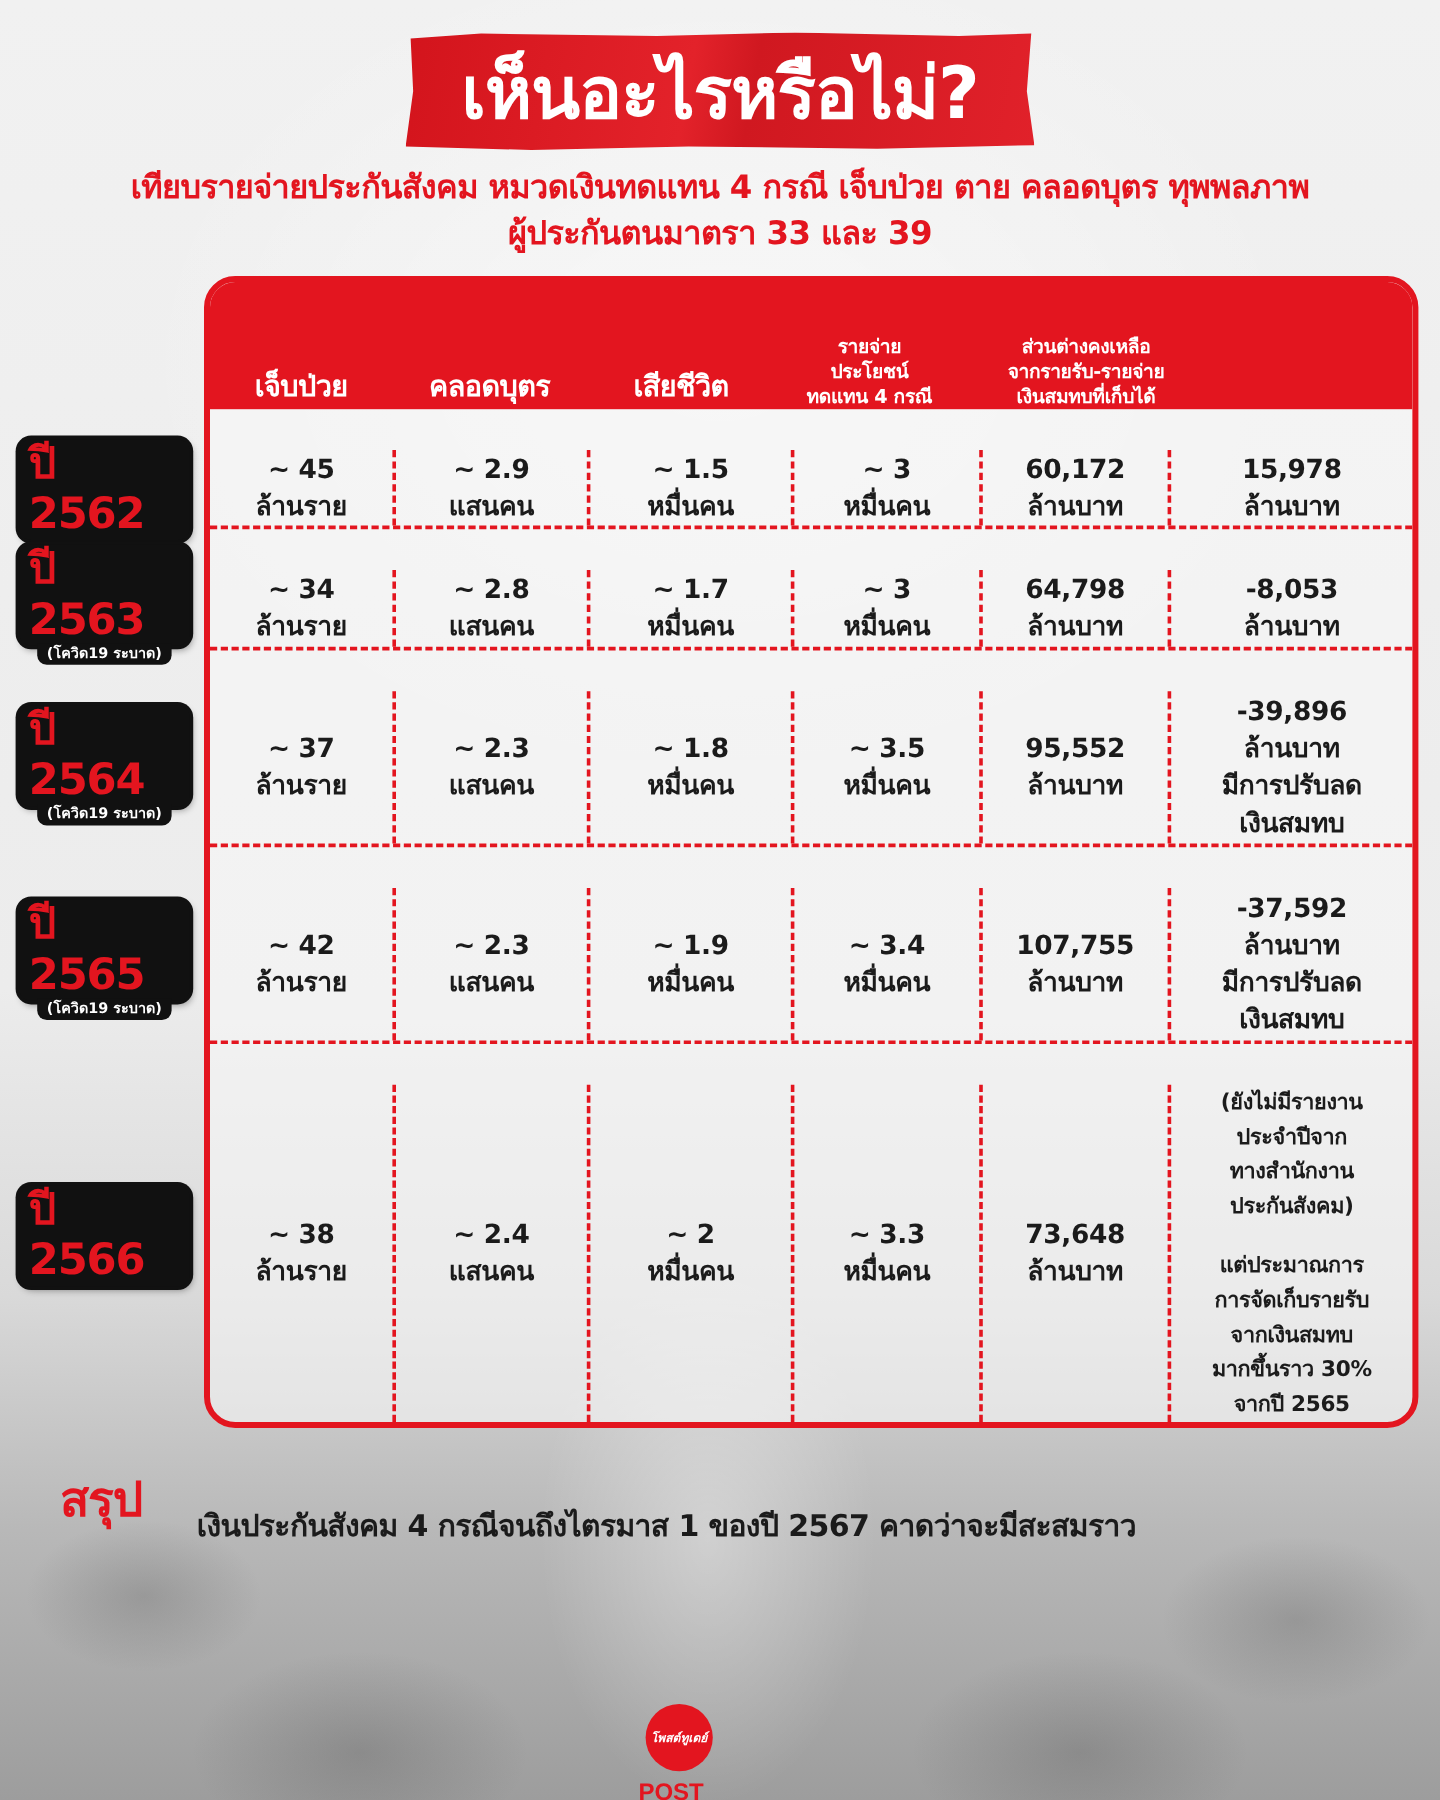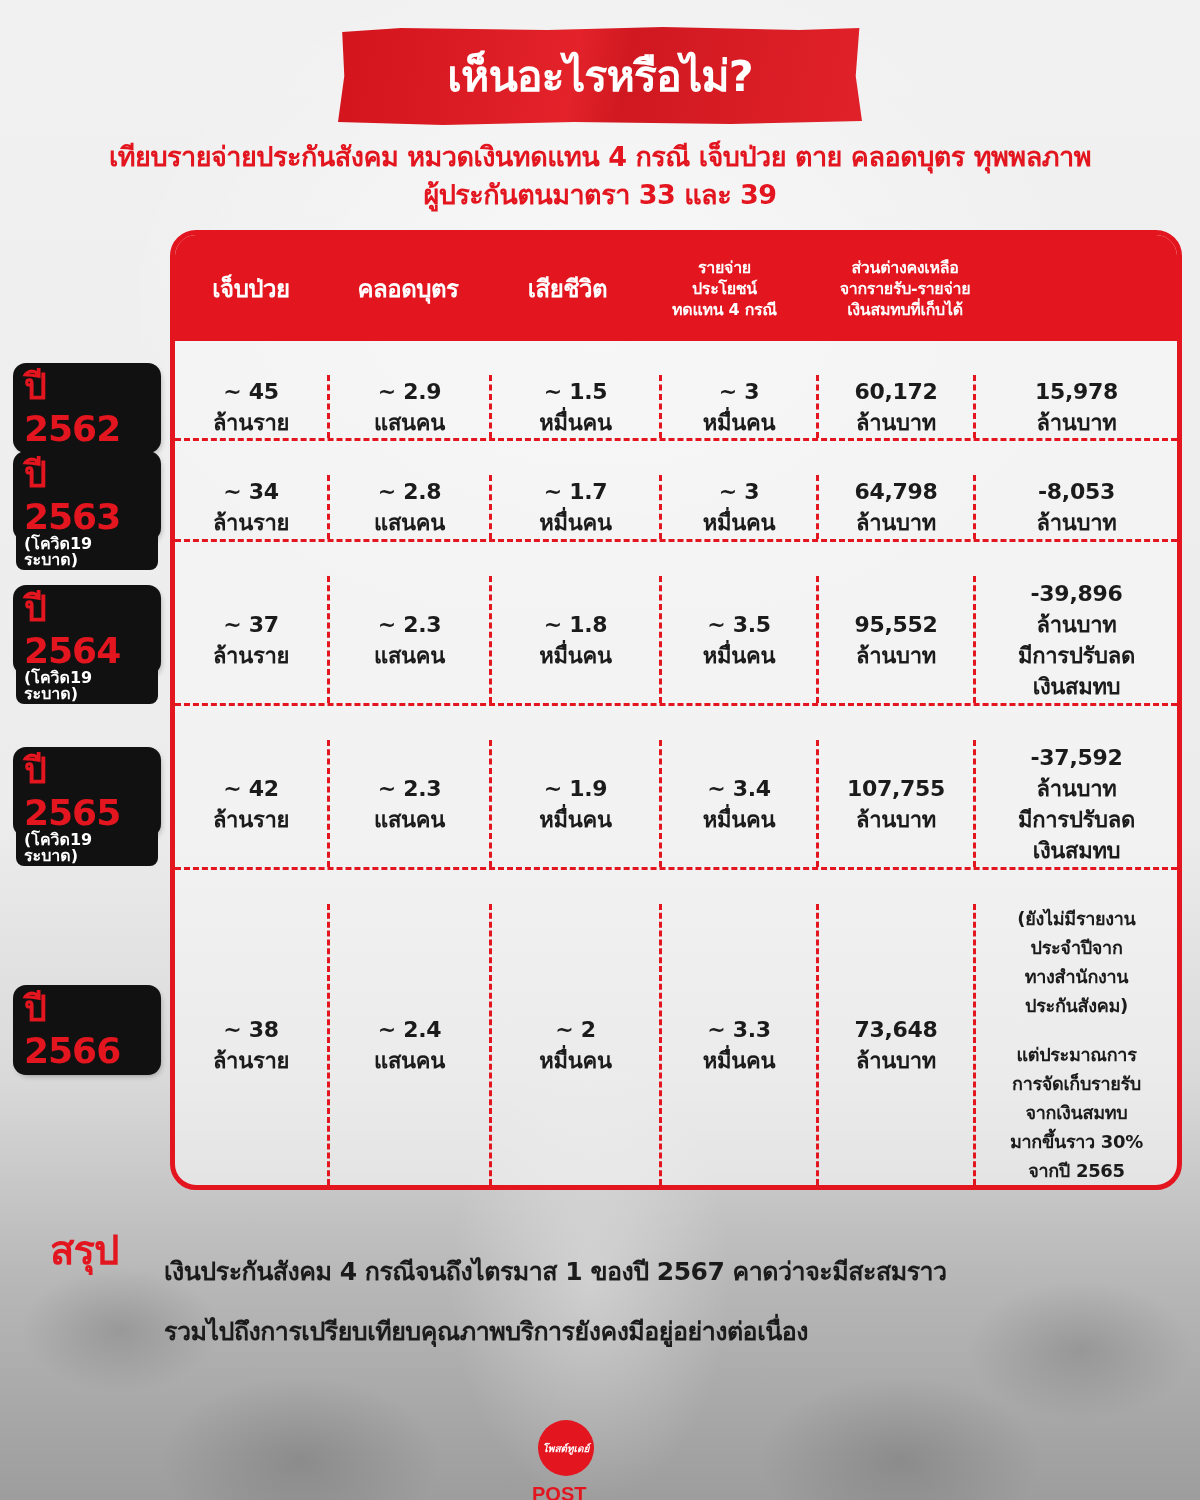--- a/index.html
+++ b/index.html
@@ -34,41 +34,41 @@
 
     
     .title-tape {
       left: 338px; top: 26px; width: 524px; height: 100px;
       background: linear-gradient(100deg, #d3141c 0%, #e3222a 45%, #d01820 55%, #e1212a 100%);
       clip-path: polygon(0.8% 6%, 12% 2%, 40% 4%, 62% 1%, 88% 4%, 99.5% 2%, 98.8% 50%, 100% 95%, 75% 98%, 45% 96%, 20% 99%, 0% 96%, 1.2% 50%);
       box-shadow: 0 4px 8px rgba(0,0,0,0.25);
       display: flex; align-items: center; justify-content: center;
     }
     .title-text {
-      color: #ffffff; font-weight: bold; font-size: 43px;
+      color: #ffffff; font-weight: bold; font-size: 60px;
       font-family: "DejaVu Sans", sans-serif; letter-spacing: -1px;
     }
     .subtitle {
       left: 20px; top: 138px; width: 1160px; text-align: center;
       color: #e3151f; font-weight: bold; font-size: 27px; line-height: 38px;
       font-family: "DejaVu Sans", sans-serif; letter-spacing: -0.5px;
     }
 
     
     .table-wrap {
       left: 170px; top: 230px; width: 1012px; height: 960px;
       border: 5px solid #e3151f; border-radius: 26px; overflow: hidden;
       background: rgba(246,246,246,0.6);
     }
     .thead {
       position: absolute; left: 0; top: 0; right: 0; height: 106px;
       background: #e3151f; display: flex;
     }
     .th {
-      display: flex; align-items: center; justify-content: center; text-align: center;
+      display: flex; align-items: flex-end; justify-content: center; text-align: center;
       color: #fff; font-weight: bold;
     }
     .th-big { font-size: 24px; letter-spacing: -0.5px; }
     .th-small { font-size: 16px; line-height: 21px; letter-spacing: -0.3px; }
     .th-small span { display: block; }
 
     .tbody { position: absolute; left: 0; top: 106px; right: 0; bottom: 0; }
     .row { position: absolute; left: 0; right: 0; display: flex; }
     .row.sep { border-top: 3px dashed #e3151f; }
     .cell {
@@ -93,21 +93,21 @@
       left: 16px; width: 142px;
       display: flex; flex-direction: column; align-items: center;
     }
     .year-badge {
       background: #111; border-radius: 10px; padding: 0 8px;
       box-shadow: 0 0 0 3px #111, 2px 3px 6px rgba(0,0,0,0.4);
       color: #e3151f; font-weight: bold; font-size: 36px; line-height: 42px;
       letter-spacing: -1px;
     }
     .year-sub {
-      background: #111; color: #fff; font-size: 16px; line-height: 16px;
+      background: #111; color: #fff; font-size: 12px; line-height: 16px;
       padding: 0 8px 2px; border-radius: 0 0 8px 8px; margin-top: -2px;
       font-weight: bold;
     }
 
     
     .summary-label {
       left: 50px; top: 1226px; color: #e3151f; font-weight: bold;
       font-size: 40px; line-height: 48px; letter-spacing: -1px;
     }
     .summary-text {
@@ -328,21 +328,20 @@
         <div class="note">มากขึ้นราว 30%</div>
         <div class="note">จากปี 2565</div>
       </div>
     </div>
   </div>
 </div>
 
 <div class="layer summary-label">สรุป</div>
 <div class="layer summary-text">
   <span>เงินประกันสังคม 4 กรณีจนถึงไตรมาส 1 ของปี 2567 คาดว่าจะมีสะสมราว</span>
-  <span>รวมไปถึงการเปรียบเทียบคุณภาพบริการยังคงมีอยู่อย่างต่อเนื่อง</span>
 </div>
 
 <div class="layer logo">
   <div class="logo-circle">โพสต์ทูเดย์</div>
   <div class="logo-words">
     <span>POST</span>
     <span>TODAY</span>
   </div>
 </div>
 

